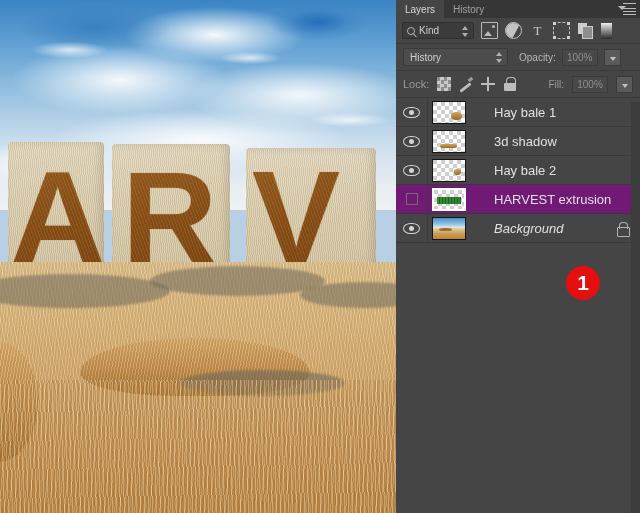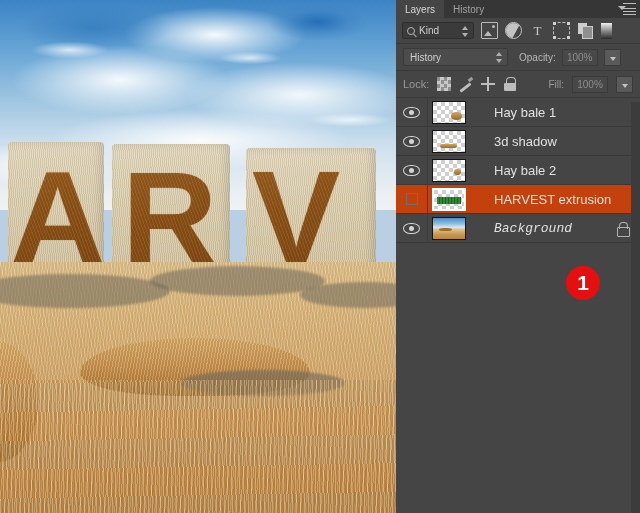--- a/index.html
+++ b/index.html
@@ -142,21 +142,21 @@
   .lk-lock:before{content:"";position:absolute;left:3px;top:0;width:8px;height:7px;border:1.5px solid #bdbdbd;border-bottom:none;border-radius:4px 4px 0 0;}
   .lk-lock:after{content:"";position:absolute;left:1px;top:6px;width:12px;height:8px;background:#bdbdbd;border-radius:1px;}
   .fill-label { font-size:10px; color:#9a9a9a; margin-left:auto;text-align:right; }
 
   
   .layerlist { position:relative; }
   .layer-row {
     height: 29px; display:flex; align-items:center; position:relative;
     border-bottom: 1px solid #393939; background: #454545;
   }
-  .layer-row.selected { background: #c2410c; }
+  .layer-row.selected { background: #701a75; }
   .eye-cell { width: 32px; height: 29px; display:flex; align-items:center; justify-content:center;
               border-right:1px solid #3b3b3b; }
   .eye-cell.flagged { background: #b24242; }
   .eye { width: 17px; height:11px; position: relative; }
   .eye .outer { position:absolute; inset:0; border:1.4px solid #d4d4d4; border-radius: 50% / 55%; }
   .eye .pupil { position:absolute; left:6px; top:3px; width:5px; height:5px; border-radius:50%; background:#d4d4d4; }
   .eye-off { width: 12px; height: 12px; border: 1px solid #6e6e6e; background: transparent; }
 
   .thumb { width: 34px; height: 23px; margin-left: 4px; border: 1px solid #151515; position: relative; overflow:hidden; flex:none; }
   .thumb.sel-outline { border: 2px solid #ffffff; }
@@ -178,21 +178,21 @@
   .smart-badge:after{content:"";position:absolute;left:5px;top:4px;width:9px;height:10px;background:#9a9a9a;border:1px solid #555;}
 
   .group-arrow { width: 11px; margin-left: 8px; flex:none; position:relative; height:11px; }
   .group-arrow:after { content:""; position:absolute; left:2px; top:0;
     border-top:5.5px solid transparent; border-bottom:5.5px solid transparent; border-left:8px solid #d4d4d4; }
   .folder { width: 26px; height: 20px; margin-left: 6px; position:relative; flex:none; }
   .folder:before{content:"";position:absolute;left:0;top:2px;width:11px;height:4px;background:#9d9d9d;border-radius:2px 2px 0 0;}
   .folder:after{content:"";position:absolute;left:0;top:5px;width:25px;height:13px;background:#9d9d9d;border-radius:1px;}
 
   .layer-name { font-size: 13px; color: #e0e0e0; margin-left: 28px; white-space:nowrap; }
-  .layer-name.italic { font-style: italic; font-family: Liberation Mono, monospace; }
+  .layer-name.italic { font-style: italic; }
   .row-lock { margin-left:auto; margin-right:12px; width:11px; height:13px; position:relative; opacity:.85; }
   .row-lock:before{content:"";position:absolute;left:2px;top:0;width:7px;height:6px;border:1.4px solid #c4c4c4;border-bottom:none;border-radius:4px 4px 0 0;}
   .row-lock:after{content:"";position:absolute;left:0;top:5px;width:11px;height:8px;border:1.4px solid #c4c4c4;border-radius:1px;}
 
   .link-mark { position:absolute; left:108px; bottom:-4px; width:13px; height:4px; background:#d8d8d8; border-radius:1px; z-index:3; }
 
   .scroll-track { position:absolute; right:0; top:102px; width:9px; bottom:0; background:#3c3c3c; }
 
   .badge-marker {
     position:absolute; left: 566px; top: 266px; width: 34px; height: 34px; border-radius: 50%;

